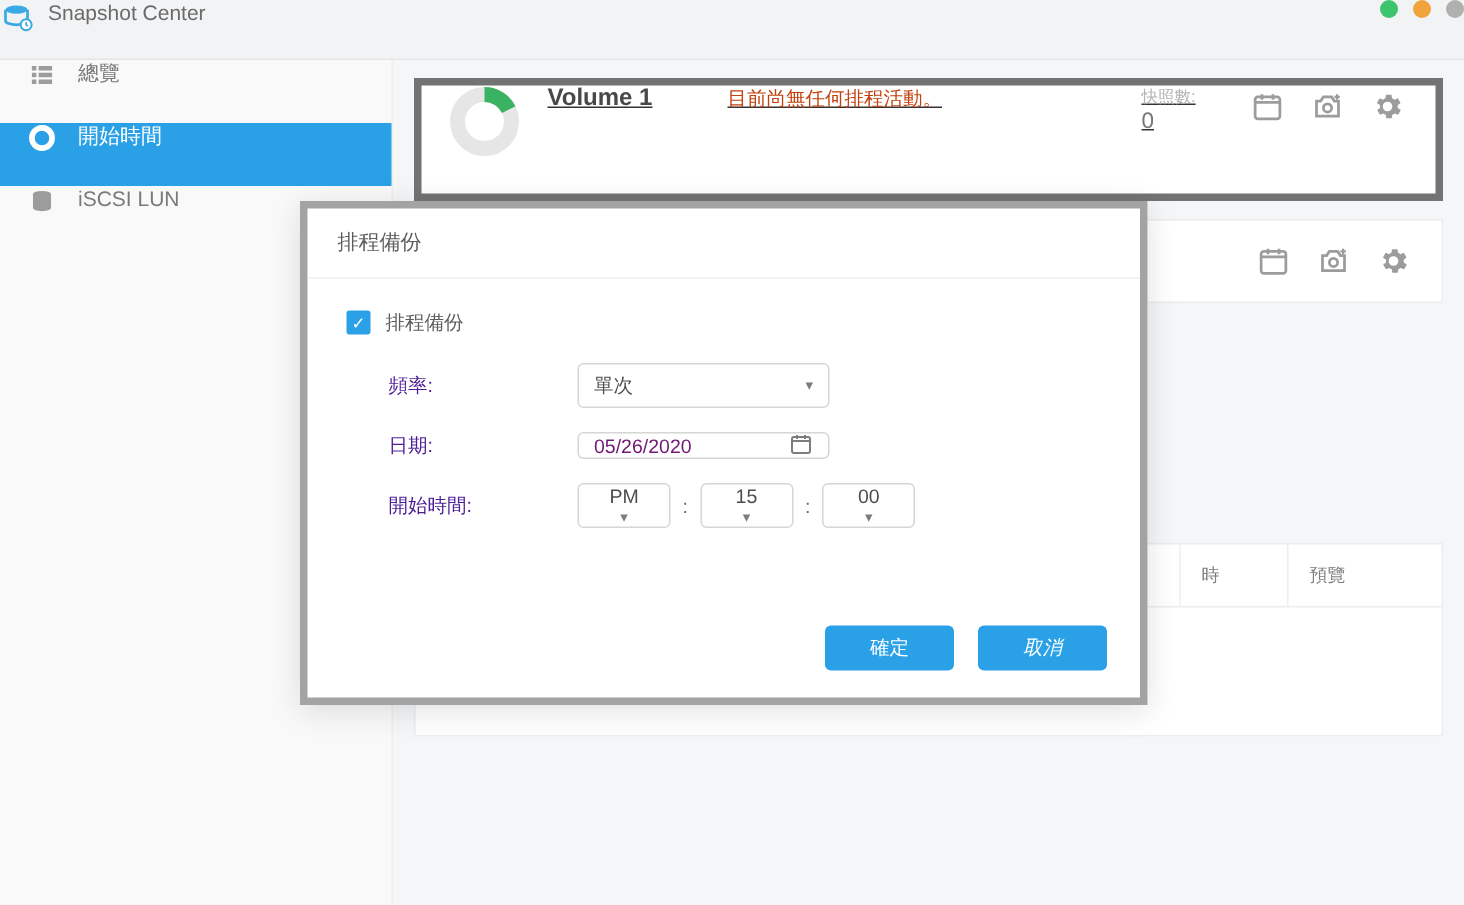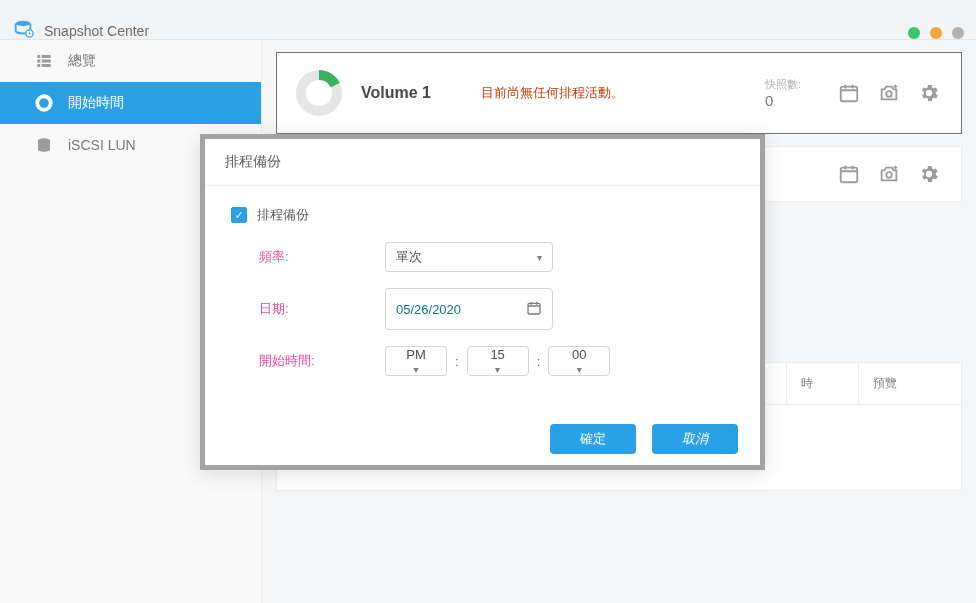--- a/index.html
+++ b/index.html
@@ -1,39 +1,39 @@
 <!DOCTYPE html>
 <html><head>
   <meta charset="utf-8">
   <style>
     * { box-sizing: border-box; margin: 0; padding: 0; }
     body { font-family: "Microsoft JhengHei", Arial, sans-serif; font-size: 13px; color: #333; background: #f0f0f0; width: 976px; height: 603px; overflow: hidden; position: relative; }
     
     .window { width: 976px; height: 603px; background: #f9f9f9; }
     
-    .titlebar { height: 40px; background: #f1f3f4; display: flex; align-items: flex-end; padding: 0 12px; border-bottom: 1px solid #e5e5e5; }
+    .titlebar { height: 40px; background: #f1f3f4; display: flex; align-items: flex-start; padding: 0 0; border-bottom: 1px solid #e5e5e5; }
     .titlebar .app-icon { width: 22px; height: 22px; margin-right: 10px; display: flex; align-items: center; justify-content: center; }
     .titlebar .title { color: #6b6b6b; font-size: 14px; flex: 1; }
     .titlebar .controls { display: flex; gap: 10px; }
     .titlebar .dot { width: 12px; height: 12px; border-radius: 50%; }
     .titlebar .green { background: #3cc46e; }
     .titlebar .orange { background: #f0a43b; }
     .titlebar .gray { background: #b0b0b0; }
     
     .content-area { display: flex; height: calc(603px - 40px); }
     
     .sidebar { width: 262px; background: #f9f9f9; border-right: 1px solid #eee; }
-    .sidebar-item { height: 42px; display: flex; align-items: center; padding: 0 34px; color: #7a7a7a; cursor: pointer; }
+    .sidebar-item { height: 42px; display: flex; align-items: flex-start; padding: 0 18px; color: #7a7a7a; cursor: pointer; }
     .sidebar-item.active { background: #2aa1e7; color: #fff; }
     .sidebar-item .s-icon { width: 20px; height: 20px; margin-right: 14px; display: flex; align-items: center; justify-content: center; }
     .sidebar-item .s-label { font-size: 14px; }
     
     .main { flex: 1; background: #f5f6f7; padding: 0; position: relative; }
     
-    .volume-bar { background: #fff; margin: 12px 14px 0 14px; border: 1px solid #737373; height: 82px; display: flex; align-items: center; padding: 0 18px; }
+    .volume-bar { background: #fff; margin: 12px 14px 0 14px; border: 5px solid #737373; height: 82px; display: flex; padding: 0 18px; text-decoration: underline; }
     .volume-bar .v-icon { width: 48px; height: 48px; margin-right: 18px; }
     .volume-bar .v-name { font-size: 16px; font-weight: bold; color: #484848; width: 120px; }
     .volume-bar .v-status { color: #c2410c; font-size: 13px; flex: 1; }
     .volume-bar .v-snap { color: #b3b3b3; font-size: 11px; width: 70px; }
     .volume-bar .v-snap .count { color: #777; font-size: 15px; display:block; }
     .volume-bar .v-actions { display: flex; gap: 12px; }
     .v-ico-btn { width: 28px; height: 28px; color: #a6a6a6; display:flex; align-items:center; justify-content:center; cursor:pointer; }
     
     .second-bar { background: #fff; margin: 12px 14px 0 14px; border: 1px solid #edecec; height: 56px; display: flex; align-items: center; justify-content: flex-end; padding: 0 18px; gap: 12px; }
     
@@ -47,25 +47,25 @@
     .table-empty a { color:#2aa1e7; text-decoration: underline; cursor:pointer; }
     
     
     .modal { position: absolute; left: 200px; top: 134px; width: 565px; height: 336px; background: #fff; border: 5px solid #a3a3a3; box-shadow: 0 4px 20px rgba(0,0,0,0.12); display: flex; flex-direction: column; }
     .modal-title { padding: 14px 20px; color: #5d5d5d; font-size: 14px; border-bottom: 1px solid #f0f0f0; }
     .modal-body { padding: 20px 26px; flex:1; }
     .chk-row { display:flex; align-items:center; margin-bottom: 18px; }
     .checkbox { width:16px; height:16px; border:1px solid #2aa1e7; background:#2aa1e7; border-radius:2px; margin-right:10px; display:flex; align-items:center; justify-content:center; color:#fff; font-size:11px; }
     .chk-label { color:#5d5d5d; }
     .form-row { display:flex; align-items:center; margin-bottom: 16px; padding-left: 28px; }
-    .form-row .lbl { width: 126px; color:#ec4899; }
+    .form-row .lbl { width: 126px; color:#4c1d95; }
     .select { border:1px solid #d6d6d6; border-radius:4px; height:30px; display:flex; align-items:center; justify-content:space-between; padding:0 10px; color:#4d4d4d; background:#fff; cursor:pointer; }
     .select.w-lg { width: 168px; }
     .select.w-sm { width: 62px; flex-direction: column; }
-    .date-input { border:1px solid #d6d6d6; border-radius:4px; height:42px; width:168px; display:flex; align-items:center; justify-content:space-between; padding:0 10px; color:#0f766e; background:#fff; cursor:text; }
+    .date-input { border:1px solid #d6d6d6; border-radius:4px; height:18px; width:168px; display:flex; align-items:center; justify-content:space-between; padding:0 10px; color:#701a75; background:#fff; cursor:text; }
     .chev { font-size:10px; color:#7d7d7d; }
     .colon { margin: 0 8px; color:#6b6b6b; }
     .time-row { display:flex; align-items:center; }
     .modal-footer { display:flex; justify-content:flex-end; gap:16px; padding: 12px 22px 18px; }
     .btn { width:86px; height:30px; border-radius:4px; display:flex; align-items:center; justify-content:center; font-size:13px; cursor:pointer; }
     .btn-primary { background:#2aa1e7; color:#fff; }
     .btn-secondary { background:#2aa1e7; color:#fff;font-style:italic; }
   </style>
 </head>
 <body>

